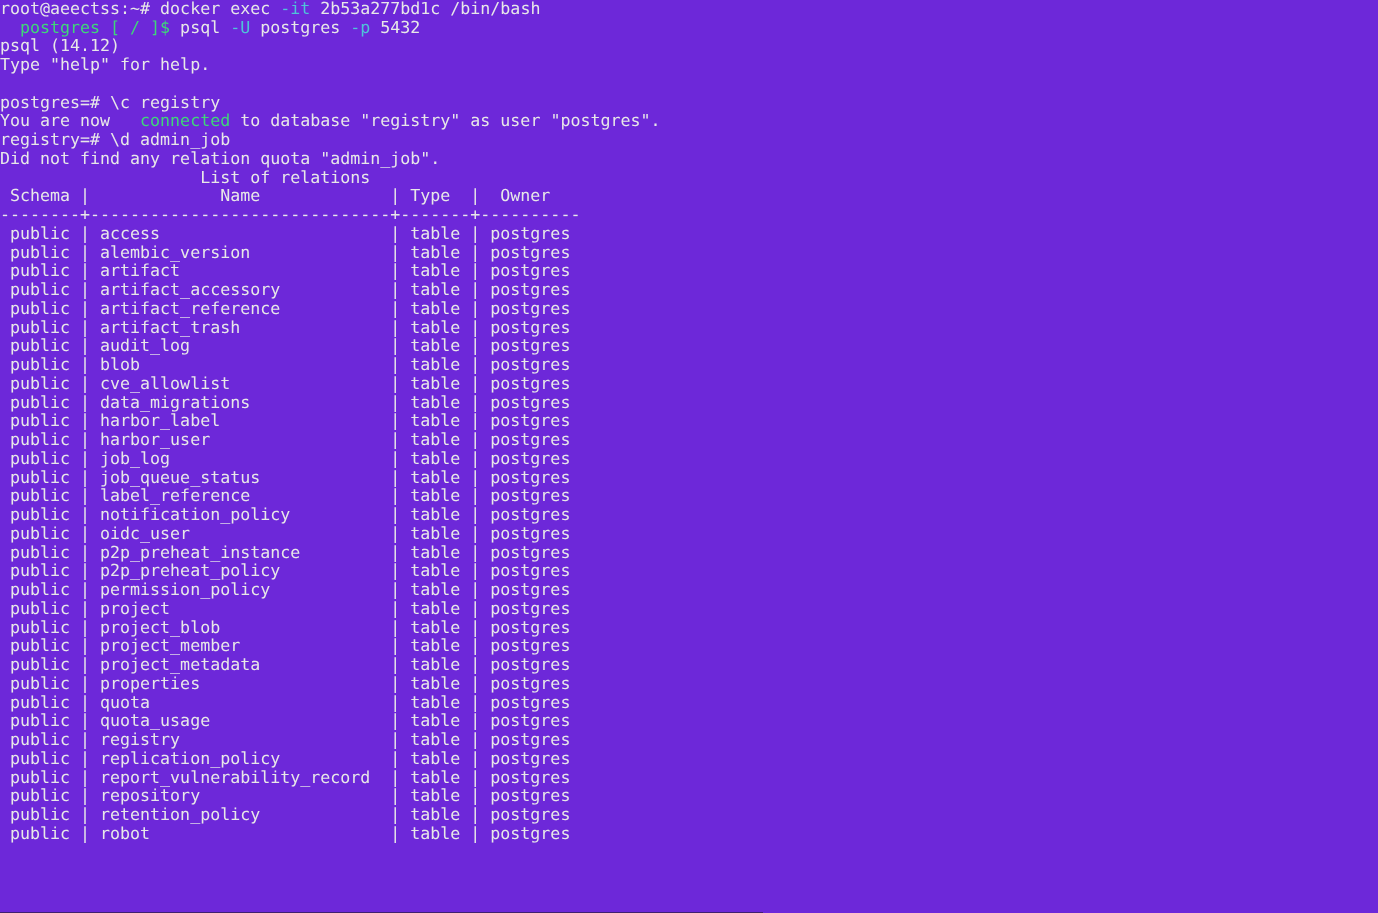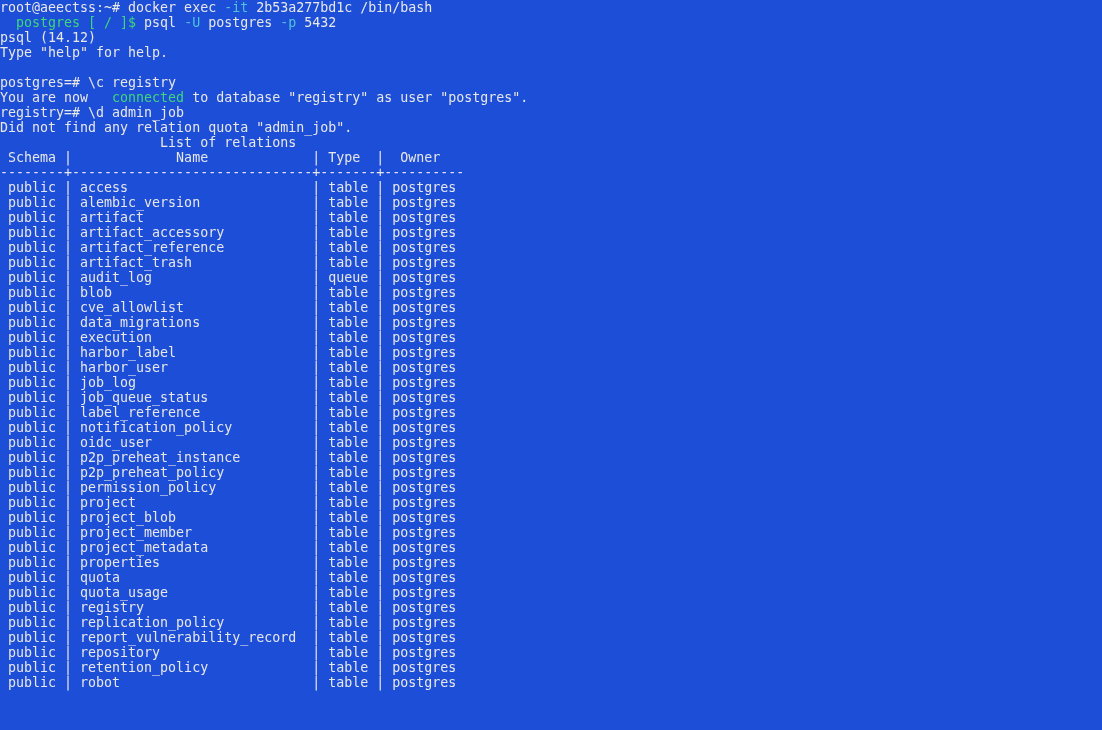--- a/index.html
+++ b/index.html
@@ -9,21 +9,21 @@
     background: #1c1c1c;
   }
   body {
     width: 1102px;
     height: 730px;
     overflow: hidden;
   }
   #terminal {
     width: 1102px;
     height: 730px;
-    background: #1d4ed8;
+    background: #6d28d9;
     color: #e8e8e8;
     font-family: "DejaVu Sans Mono", "Liberation Mono", monospace;
     font-size: 13.3px;
     line-height: 15px;
     letter-spacing: 0px;
     overflow: hidden;
     position: relative;
     padding: 0;
     box-sizing: border-box;
     -webkit-font-smoothing: antialiased;
@@ -66,25 +66,24 @@
     <div class="line c-white"><span>                    List of relations</span></div>
     <div class="line c-white"> Schema |             Name             | Type  |  Owner   </div>
     <div class="line c-white">--------+------------------------------+-------+----------</div>
     <div id="relations-rows">
         <div class="line c-white"> public | access                       | table | postgres</div>
         <div class="line c-white"> public | alembic_version              | table | postgres</div>
         <div class="line c-white"> public | artifact                     | table | postgres</div>
         <div class="line c-white"> public | artifact_accessory           | table | postgres</div>
         <div class="line c-white"> public | artifact_reference           | table | postgres</div>
         <div class="line c-white"> public | artifact_trash               | table | postgres</div>
-        <div class="line c-white"> public | audit_log                    | queue | postgres</div>
+        <div class="line c-white"> public | audit_log                    | table | postgres</div>
         <div class="line c-white"> public | blob                         | table | postgres</div>
         <div class="line c-white"> public | cve_allowlist                | table | postgres</div>
         <div class="line c-white"> public | data_migrations              | table | postgres</div>
-        <div class="line c-white"> public | execution                    | table | postgres</div>
         <div class="line c-white"> public | harbor_label                 | table | postgres</div>
         <div class="line c-white"> public | harbor_user                  | table | postgres</div>
         <div class="line c-white"> public | job_log                      | table | postgres</div>
         <div class="line c-white"> public | job_queue_status             | table | postgres</div>
         <div class="line c-white"> public | label_reference              | table | postgres</div>
         <div class="line c-white"> public | notification_policy          | table | postgres</div>
         <div class="line c-white"> public | oidc_user                    | table | postgres</div>
         <div class="line c-white"> public | p2p_preheat_instance         | table | postgres</div>
         <div class="line c-white"> public | p2p_preheat_policy           | table | postgres</div>
         <div class="line c-white"> public | permission_policy            | table | postgres</div>

